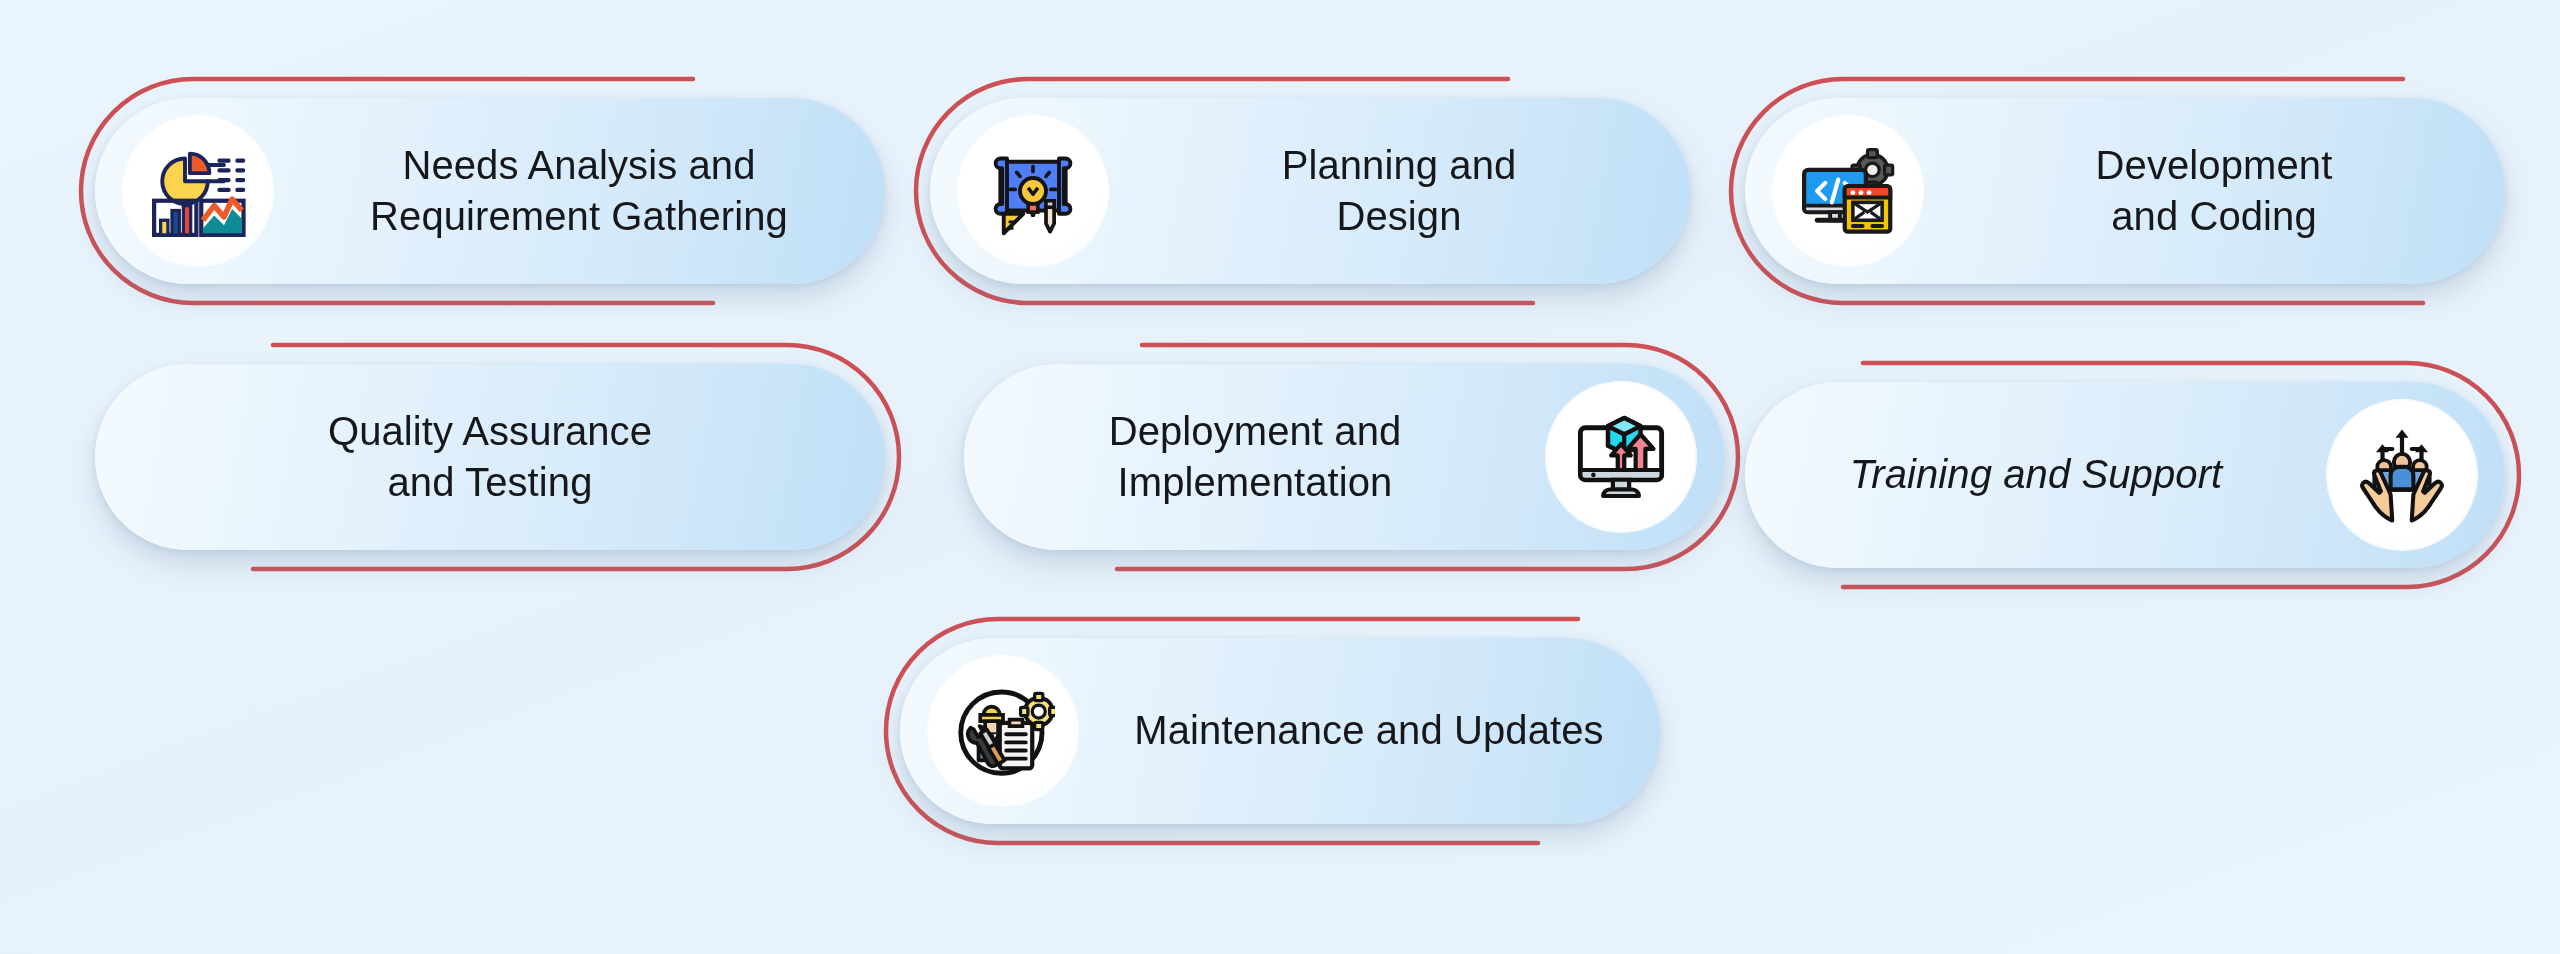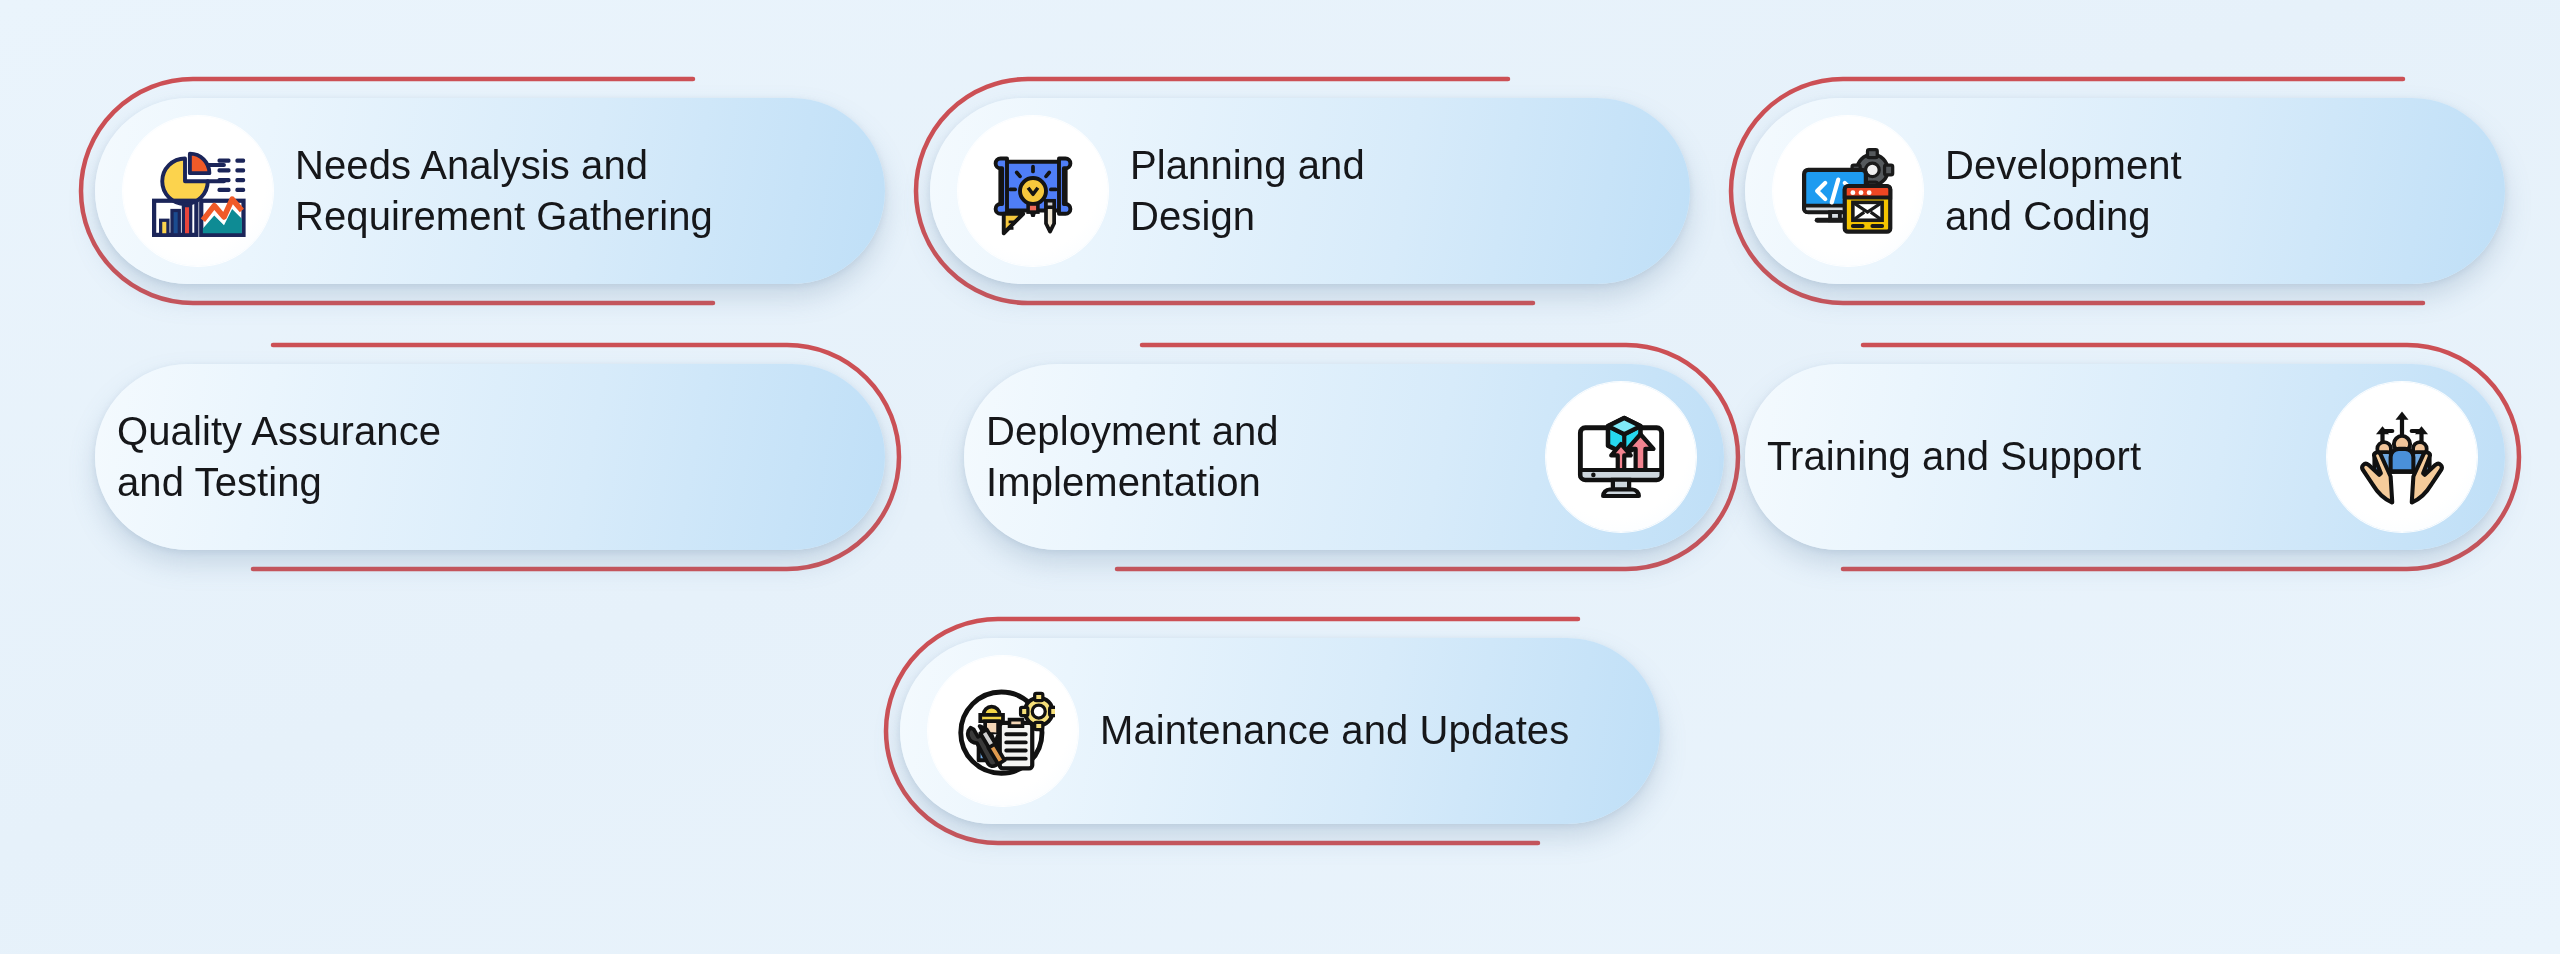--- a/index.html
+++ b/index.html
@@ -53,20 +53,21 @@
     display: flex; align-items: center; justify-content: center;
     box-shadow: 0 0 0 1px rgba(255,255,255,0.9);
     margin-left: 28px;
   }
   .pill.rev .badge { margin-left: 0; margin-right: 28px; }
   .badge svg { width: 104px; height: 104px; display: block; }
 
   
   .label {
     flex: 1 1 auto;
+    text-align: center;
     font-size: 40px;
     line-height: 1.28;
     color: #16171a;
     letter-spacing: .1px;
     padding: 0 22px;
     white-space: pre-line;
     font-family: "Liberation Sans", sans-serif;
   }
 </style>
 </head>
@@ -224,21 +225,21 @@
           <path d="M24 13l10-5 10 5-10 5z" fill="#7fe9f7" stroke="#111" stroke-width="2.6" stroke-linejoin="round"></path>
           <path d="M41 40V27l-5 0 8-9 8 9-5 0v13z" fill="#f2838f" stroke="#111" stroke-width="2.6" stroke-linejoin="round"></path>
           <path d="M30 40V31l-4 0 6-7 6 7-4 0v9z" fill="#f2838f" stroke="#111" stroke-width="2.6" stroke-linejoin="round"></path>
         </svg>
       </div>
       <div class="label">Deployment and
 Implementation</div>
     </div>
   </div>
 
-  <div class="card-wrap" style="left:1745px; top:364px; width:760px; height:186px;">
+  <div class="card-wrap" style="left:1745px; top:382px; width:760px; height:186px;font-style:italic;">
     <div class="outline">
       <svg viewBox="0 0 804 230" preserveAspectRatio="none">
         <path d="M 140 3 L 684 3 A 112 112 0 0 1 684 227 L 120 227" fill="none" stroke="#cc5055" stroke-width="4.5" stroke-linecap="round"></path>
       </svg>
     </div>
     <div class="pill rev">
       <div class="badge">
         <svg viewBox="0 0 64 64">
           <g fill="none" stroke="#111" stroke-width="2.6" stroke-linecap="round" stroke-linejoin="round">
             <path d="M32 18V7"></path>

